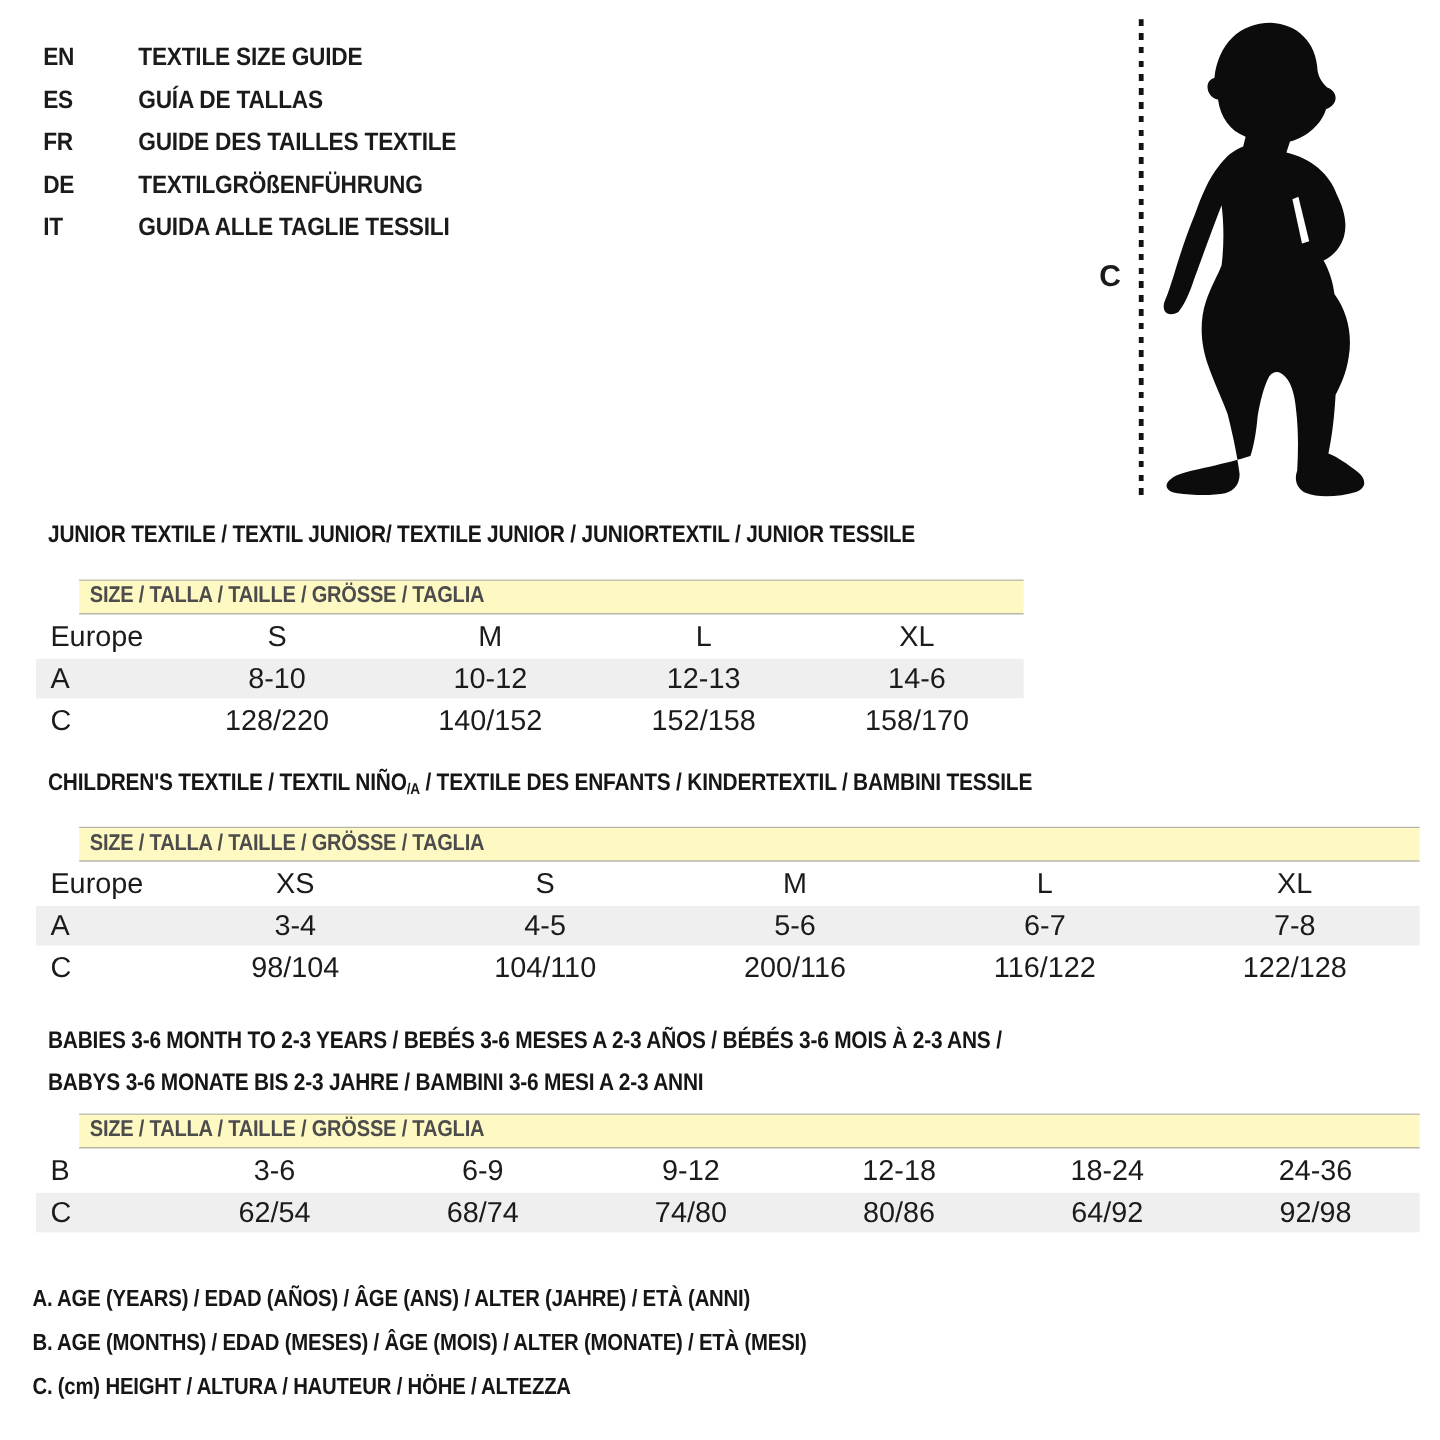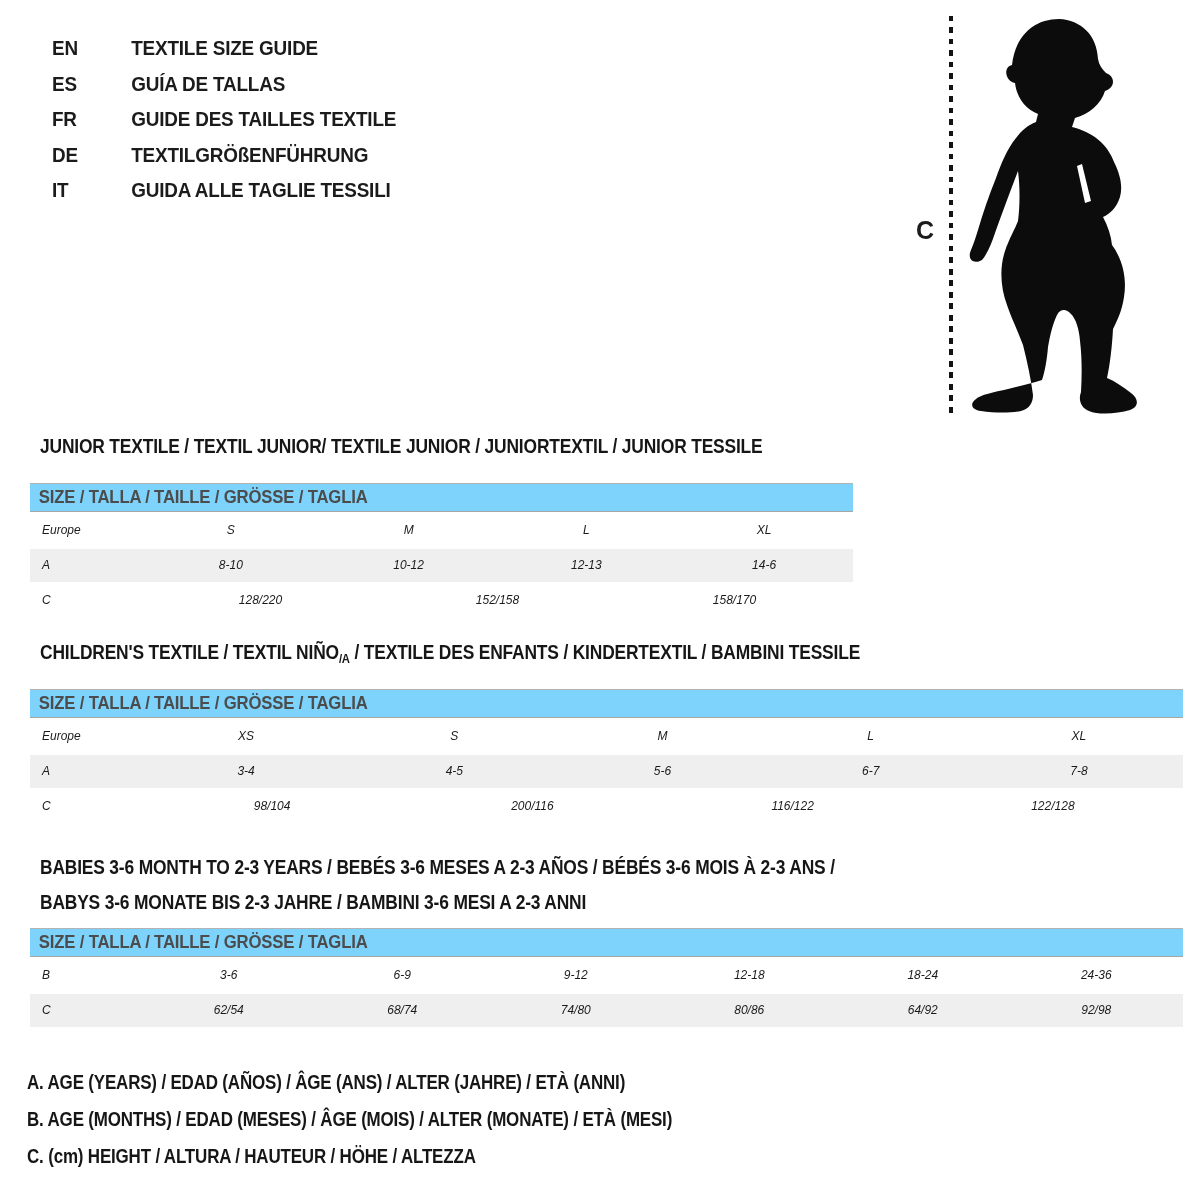--- a/index.html
+++ b/index.html
@@ -1,41 +1,41 @@
 <!DOCTYPE html>
 <html><head>
 <meta charset="utf-8">
 <style>
   html,body{margin:0;padding:0;background:#fff;}
   .canvas{
     position:relative;width:1200px;height:1200px;background:#ffffff;overflow:hidden;
     font-family:"Liberation Sans", sans-serif;color:#1b1b1b;
   }
   
-  .lang-block{position:absolute;left:52px;top:30px;}
+  .lang-block{position:absolute;left:36px;top:30px;}
   .lang-row{display:flex;height:35.5px;line-height:35.5px;font-size:21px;font-weight:bold;
     letter-spacing:-0.2px;transform:scaleX(0.9);transform-origin:left center;white-space:nowrap;}
   .lang-code{width:88px;}
   
   .height-line{position:absolute;left:949px;top:16px;width:4px;height:399px;
     background:repeating-linear-gradient(to bottom,#131313 0 5.5px,transparent 5.5px 11.5px);}
   .height-label{position:absolute;left:916px;top:216px;font-size:25px;font-weight:bold;}
   .toddler{position:absolute;left:965px;top:17px;}
   
   .sec-heading{position:absolute;left:40px;font-size:20px;font-weight:bold;letter-spacing:-0.2px;
     line-height:24px;transform:scaleX(0.87);transform-origin:left top;white-space:nowrap;color:#161616;}
   .sec-heading .subscript{font-size:13px;vertical-align:-4px;}
   .sec-heading.two-line{line-height:35px;}
   
   .size-table{position:absolute;left:30px;}
-  .size-header{height:29px;background:#7dd3fc;border-top:1px solid #b3b3b3;border-bottom:1px solid #a6a6a6;
-    box-sizing:border-box;}
+  .size-header{height:29px;background:#fef9c3;border-top:1px solid #b3b3b3;border-bottom:1px solid #a6a6a6;
+    box-sizing:border-box;margin-left:36px;}
   .size-header span{display:inline-block;font-size:19px;font-weight:bold;color:#4c4c4c;line-height:26px;
     padding-left:10px;letter-spacing:-0.2px;transform:scaleX(0.88);transform-origin:left center;white-space:nowrap;}
-  .trow{display:flex;height:33px;line-height:33px;margin-top:2px;font-size:12px;font-style:italic;}
+  .trow{display:flex;height:33px;line-height:33px;margin-top:2px;font-size:24px;}
   .trow.shaded{background:#efefef;}
   .tlabel{width:112px;padding-left:12px;box-sizing:border-box;}
   .tcell{flex:1;text-align:center;}
   
   .legend{position:absolute;left:27px;top:1064px;}
   .legend-line{height:36.8px;line-height:36.8px;font-size:19.5px;font-weight:bold;letter-spacing:-0.2px;
     transform:scaleX(0.87);transform-origin:left center;white-space:nowrap;color:#161616;}
 </style>
 </head>
 <body>
@@ -131,20 +131,21 @@
     <div class="trow shaded">
       <span class="tlabel">A</span>
       <span class="tcell">8-10</span>
       <span class="tcell">10-12</span>
       <span class="tcell">12-13</span>
       <span class="tcell">14-6</span>
     </div>
     <div class="trow">
       <span class="tlabel">C</span>
       <span class="tcell">128/220</span>
+      <span class="tcell">140/152</span>
       <span class="tcell">152/158</span>
       <span class="tcell">158/170</span>
     </div>
   </div>
 
   <div class="sec-heading" style="top:640px;">
     <span>CHILDREN'S TEXTILE / TEXTIL NIÑO</span><span class="subscript">/A</span><span> / TEXTILE DES ENFANTS / KINDERTEXTIL / BAMBINI TESSILE</span>
   </div>
   <div class="size-table" style="top:689px;width:1153px;">
     <div class="size-header">
@@ -162,20 +163,21 @@
       <span class="tlabel">A</span>
       <span class="tcell">3-4</span>
       <span class="tcell">4-5</span>
       <span class="tcell">5-6</span>
       <span class="tcell">6-7</span>
       <span class="tcell">7-8</span>
     </div>
     <div class="trow">
       <span class="tlabel">C</span>
       <span class="tcell">98/104</span>
+      <span class="tcell">104/110</span>
       <span class="tcell">200/116</span>
       <span class="tcell">116/122</span>
       <span class="tcell">122/128</span>
     </div>
   </div>
 
   <div class="sec-heading two-line" style="top:850px;">
     <div>BABIES 3-6 MONTH TO 2-3 YEARS / BEBÉS 3-6 MESES A 2-3 AÑOS / BÉBÉS 3-6 MOIS À 2-3 ANS /</div>
     <div>BABYS 3-6 MONATE BIS 2-3 JAHRE / BAMBINI 3-6 MESI A 2-3 ANNI</div>
   </div>

